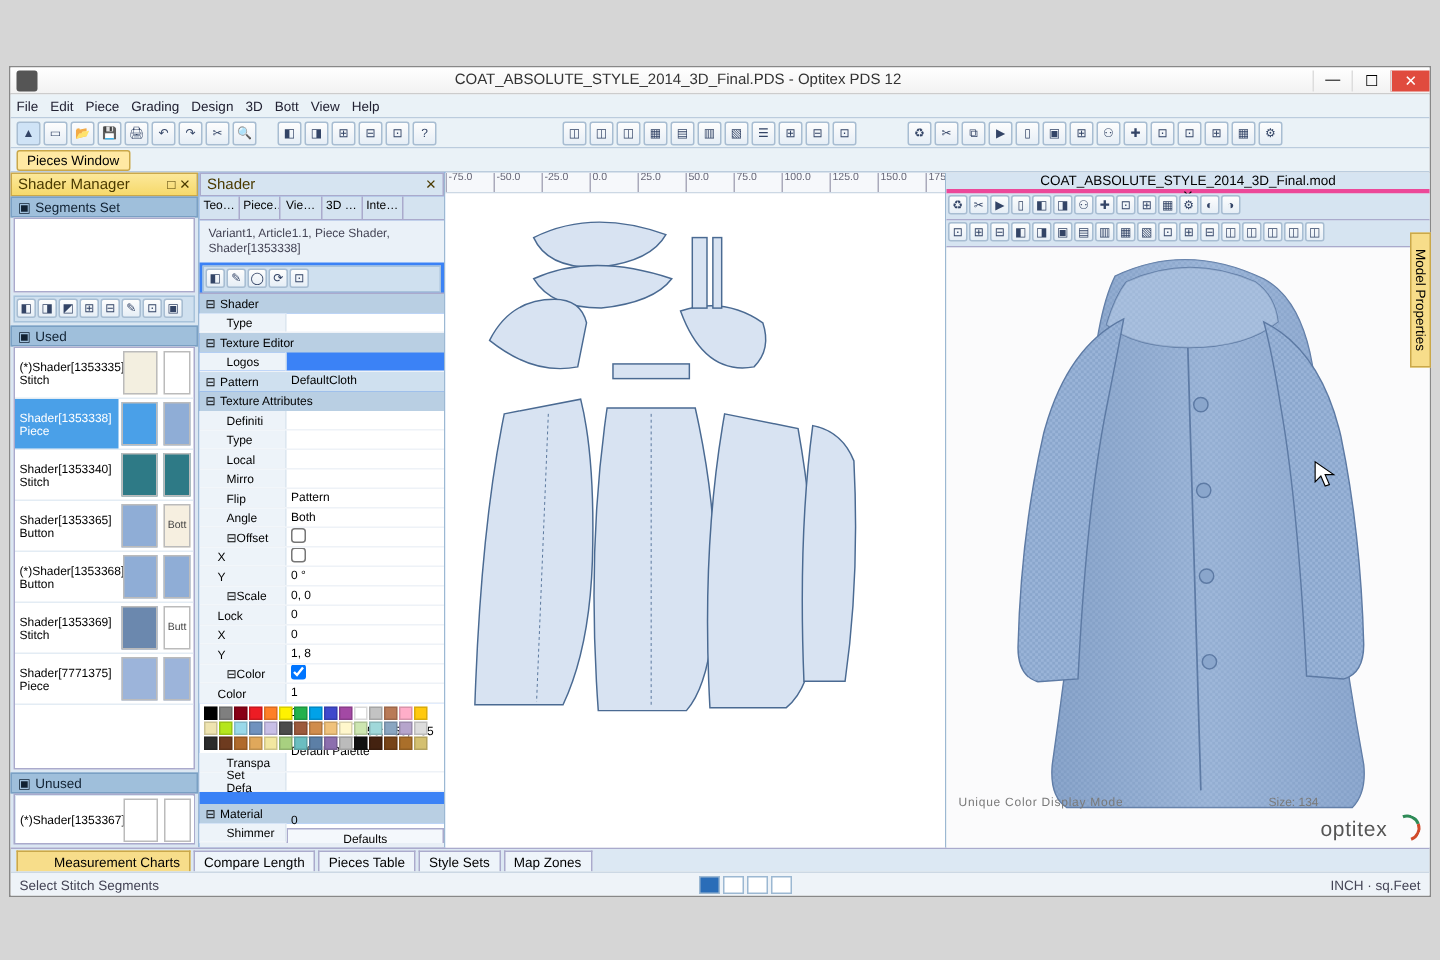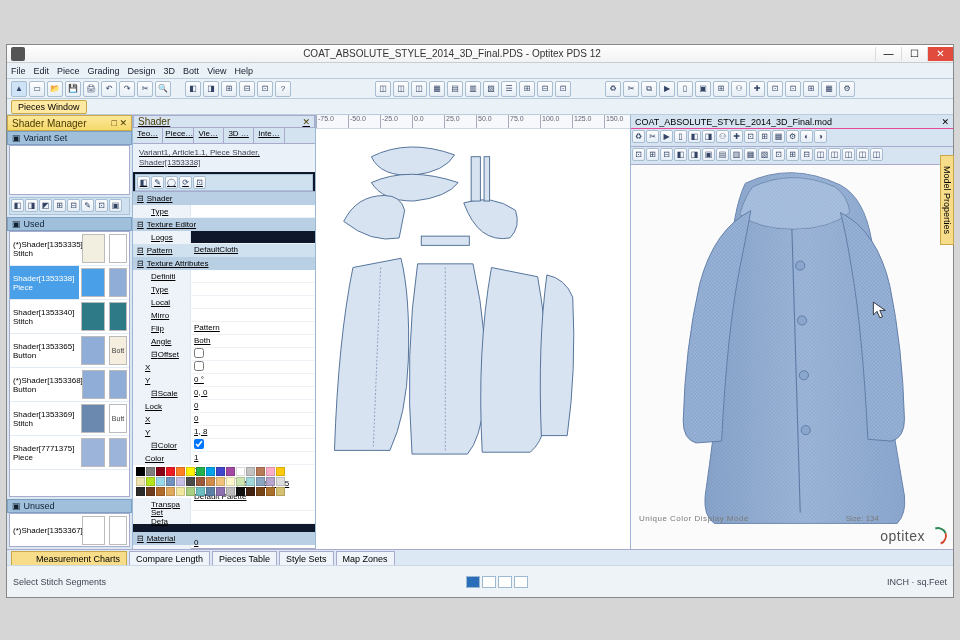--- a/index.html
+++ b/index.html
@@ -40,21 +40,21 @@
   .mini-toolbar .tbtn { width:13px; height:13px; }
 
   .shader-list { flex:1; overflow:auto; background:#fff; border:1px solid #aac; margin:0 2px 2px; }
   .shader-row { display:flex; height:34px; border-bottom:1px solid #e3ecf4; }
   .shader-row .lbl { width:70px; padding:2px 3px; font-size:8px; display:flex; flex-direction:column; justify-content:center; line-height:9px; }
   .shader-row.sel .lbl { background:#4aa0e8; color:#fff; }
   .shader-row .sw { width:24px; margin:2px; border:1px solid #bbb; }
   .shader-row .sw2 { width:18px; margin:2px; border:1px solid #bbb; }
 
   
-  .col-mid { width:183px; background:#0f172a; border-right:1px solid #9cb8d2; display:flex; flex-direction:column;text-decoration:underline; }
+  .col-mid { width:164px; background:#3b82f6; border-right:1px solid #9cb8d2; display:flex; flex-direction:column; }
   .tabs-row { height:16px; background:#d4e3f0; border-bottom:1px solid #aac; display:flex; }
   .tabs-row .tab { flex:1; font-size:8px; padding:1px 2px; border-right:1px solid #aac; text-align:center; overflow:hidden; white-space:nowrap; }
   .tabs-row .tab.active { background:#f7dd8a;margin-top:28px; }
   .crumb { padding:4px 6px; font-size:8px; color:#445; line-height:10px; background:#eaf1f8; }
   .prop-section { border-top:1px solid #aac; }
   .prop-section .sec-hd { height:13px; background:#b9cfe3; padding:0 4px; font-size:8px; display:flex; align-items:center; }
   .prop-grid { background:#fff; }
   .prow { display:flex; height:13px; border-bottom:1px solid #eef2f7; font-size:8px; }
   .prow .k { width:58px; padding:0 18px; background:#edf3f9; border-right:1px solid #dde7f0; display:flex; align-items:center; }
   .prow .v { flex:1; padding:0 3px; display:flex; align-items:center;margin-top:44px; }
@@ -69,35 +69,35 @@
 
   
   .col-center { flex:1; display:flex; flex-direction:column; background:#fff; border-right:1px solid #9cb8d2; min-width:0; }
   .ruler { height:14px; background:#f6f8fb; border-bottom:1px solid #ccd8e4; position:relative; overflow:hidden; font-size:7px; color:#667; }
   .ruler .tick { position:absolute; top:0; height:100%; border-left:1px solid #aab; padding-left:1px;}
   .canvas { flex:1; position:relative; background:#fff; overflow:hidden; }
   .pattern-svg { position:absolute; inset:0; }
 
   
   .col-right { width:322px; display:flex; flex-direction:column; background:#e8eff6; }
-  .right-title { height:14px; background:#d6e4f1; border-bottom:1px solid #ec4899; padding:0 4px; font-size:9px; display:flex; align-items:center; justify-content:space-between;}
+  .right-title { height:14px; background:#d6e4f1; border-bottom:3px solid #ec4899; padding:0 4px; font-size:9px; display:flex; align-items:center; justify-content:space-between;flex-direction:column;}
   .right-tools { height:18px; background:#d6e4f1; border-bottom:1px solid #aac; display:flex; gap:1px; padding:1px; flex-wrap:wrap; }
   .right-tools .tbtn{ width:13px; height:13px; }
   .viewport { flex:1; position:relative; background:#fbfbfc; overflow:hidden; }
   .vp-caption { position:absolute; bottom:26px; left:8px; font-size:8px; color:#7a7a7a; letter-spacing:.5px;}
   .vp-size { position:absolute; bottom:26px; right:74px; font-size:8px; color:#7a7a7a; }
   .brand { position:absolute; bottom:4px; right:6px; font-size:14px; color:#555; letter-spacing:.5px; display:flex; align-items:center; gap:4px;}
   .brand .arc { width:18px; height:18px; border:2px solid transparent; border-top-color:#2e8b57; border-right-color:#d04a2a; border-radius:50%; transform:rotate(25deg);}
   .side-tab { position:absolute; right:-1px; top:40px; width:14px; height:90px; background:#f7dd8a; border:1px solid #caa84a; writing-mode:vertical-rl; text-orientation:mixed; font-size:9px; display:flex; align-items:center; justify-content:center; }
 
   
   .bottom-tabs { height:16px; background:#dce8f3; border-top:1px solid #aac; display:flex; align-items:flex-end; padding:0 4px; gap:2px; }
   .bottom-tabs .btab { height:14px; padding:0 6px; background:#eef4fa; border:1px solid #aac; border-bottom:none; font-size:9px; display:flex; align-items:center;}
   .bottom-tabs .btab.active { background:#f7dd8a; border-color:#caa84a;padding-left:24px; }
-  .statusbar { height:32px; background:#eef3f8; border-top:1px solid #ccd8e4; display:flex; align-items:center; padding:0 6px; font-size:9px; color:#445; justify-content:space-between;}
+  .statusbar { height:16px; background:#eef3f8; border-top:1px solid #ccd8e4; display:flex; align-items:center; padding:0 6px; font-size:9px; color:#445; justify-content:space-between;}
   .statusbar .mid-icons { display:flex; gap:2px; }
   .statusbar .mid-icons .sb { width:14px; height:12px; border:1px solid #9cb8d2; background:#fff; }
   .statusbar .mid-icons .sb.on { background:#2a6db8; }
 </style>
 </head>
 <body>
 
 <div class="app">
 
   <div class="titlebar">
@@ -171,21 +171,21 @@
     <div class="tab-pill">Pieces Window</div>
   </div>
 
   <div class="content">
 
     <div class="col-left">
       <div class="panel-hd">
         <span>Shader Manager</span>
         <span class="x">□ ✕</span>
       </div>
-      <div class="sub-hd">▣ <span style="margin-left:3px">Variant Set</span></div>
+      <div class="sub-hd">▣ <span style="margin-left:3px">Segments Set</span></div>
       <div style="height:50px; background:#fff; border:1px solid #aac; margin:0 2px;"></div>
 
       <div class="mini-toolbar">
         <div class="tbtn">◧</div>
         <div class="tbtn">◨</div>
         <div class="tbtn">◩</div>
         <div class="tbtn">⊞</div>
         <div class="tbtn">⊟</div>
         <div class="tbtn">✎</div>
         <div class="tbtn">⊡</div>

